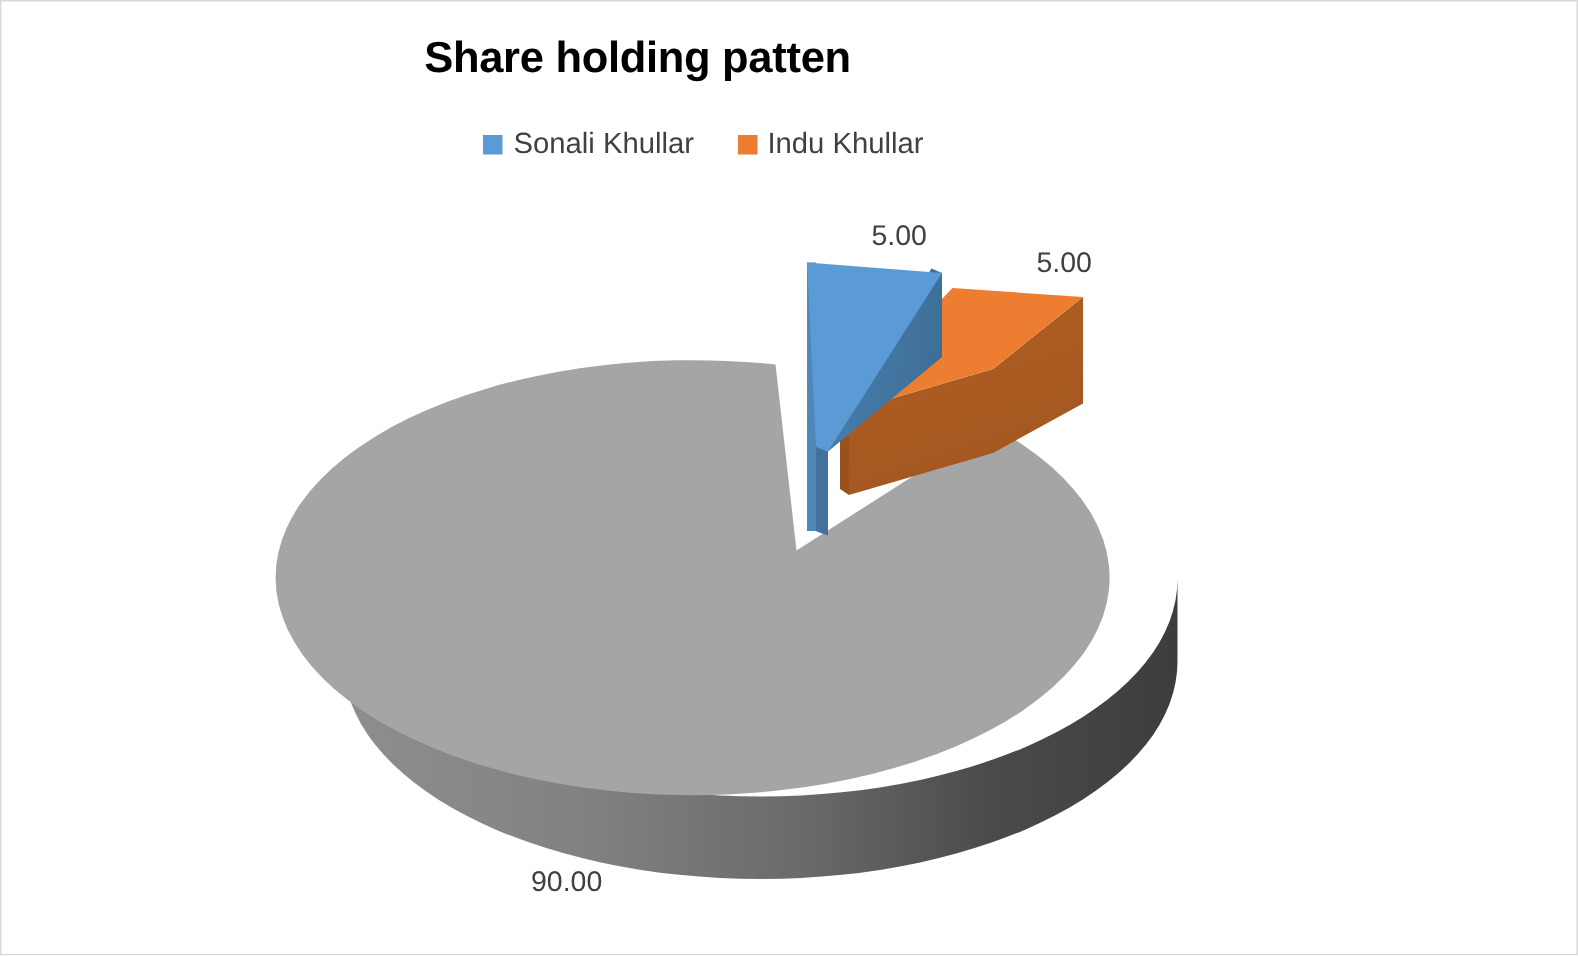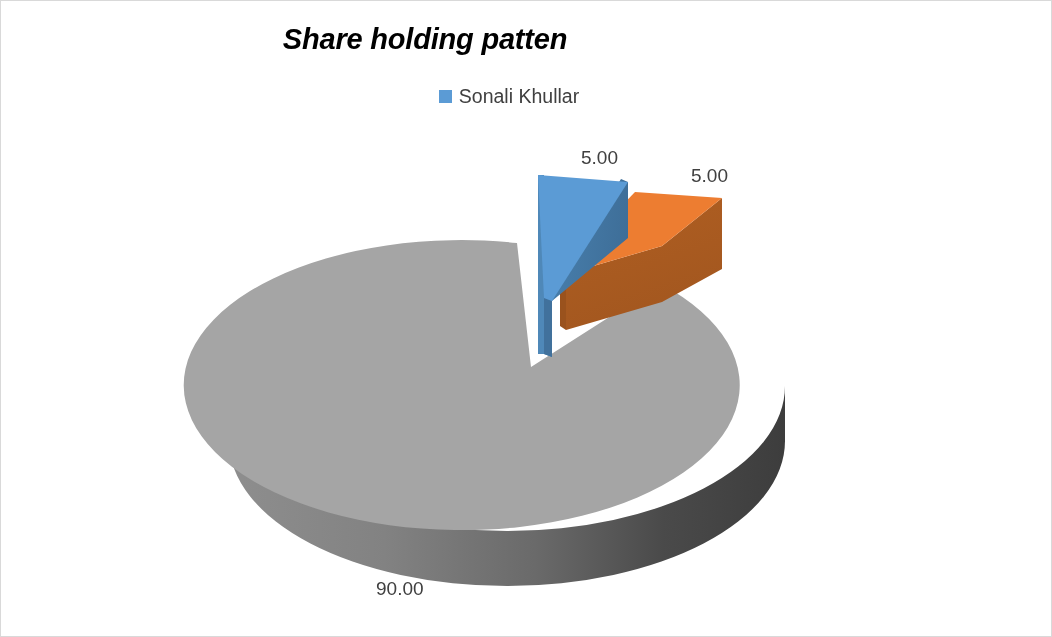--- a/index.html
+++ b/index.html
@@ -23,32 +23,30 @@
     position: absolute;
     left: 0;
     top: 20px;
     width: 848px;
     text-align: center;
     font-size: 29px;
     font-weight: bold;
     color: #000000;
     letter-spacing: -0.2px;
     line-height: 36px;
-    font-style: italic;
   }
   #chart-legend {
     position: absolute;
     left: 0;
     top: 83px;
     width: 936px;
     display: flex;
     justify-content: center;
     align-items: center;
     gap: 29px;
-    margin-left: 40px;
   }
   .legend-entry {
     display: flex;
     align-items: center;
     gap: 7px;
   }
   .legend-swatch {
     width: 13px;
     height: 13px;
     display: block;
@@ -77,20 +75,24 @@
 <body>
 
 <div id="chart-frame">
 
   <div id="chart-title">Share holding patten</div>
 
   <div id="chart-legend">
     <div class="legend-entry">
       <span class="legend-swatch" style="background:#5B9BD5"></span>
       <span class="legend-text">Sonali Khullar</span>
+    </div>
+    <div class="legend-entry">
+      <span class="legend-swatch" style="background:#ED7D31"></span>
+      <span class="legend-text">Indu Khullar</span>
     </div>
   </div>
 
   <svg id="pie-canvas" width="1052" height="637" viewBox="0 0 1052 637">
     <defs>
       <linearGradient id="grayWallGrad" x1="0" y1="0" x2="1" y2="0">
         <stop offset="0%" stop-color="#8E8E8E"></stop>
         <stop offset="28%" stop-color="#828282"></stop>
         <stop offset="55%" stop-color="#6A6A6A"></stop>
         <stop offset="78%" stop-color="#4A4A4A"></stop>
@@ -167,15 +169,15 @@
                L 551 300
                L 543 297
                Z"></path>
     </g>
   </svg>
 
   <div class="data-label" style="left:580px; top:146px;">5.00</div>
 
   <div class="data-label" style="left:690px; top:164px;">5.00</div>
 
-  <div class="data-label" style="left:375px; top:577px;">90.00</div>
+  <div class="data-label" style="left:353px; top:577px;">90.00</div>
 
 </div>
 
 </body></html>

